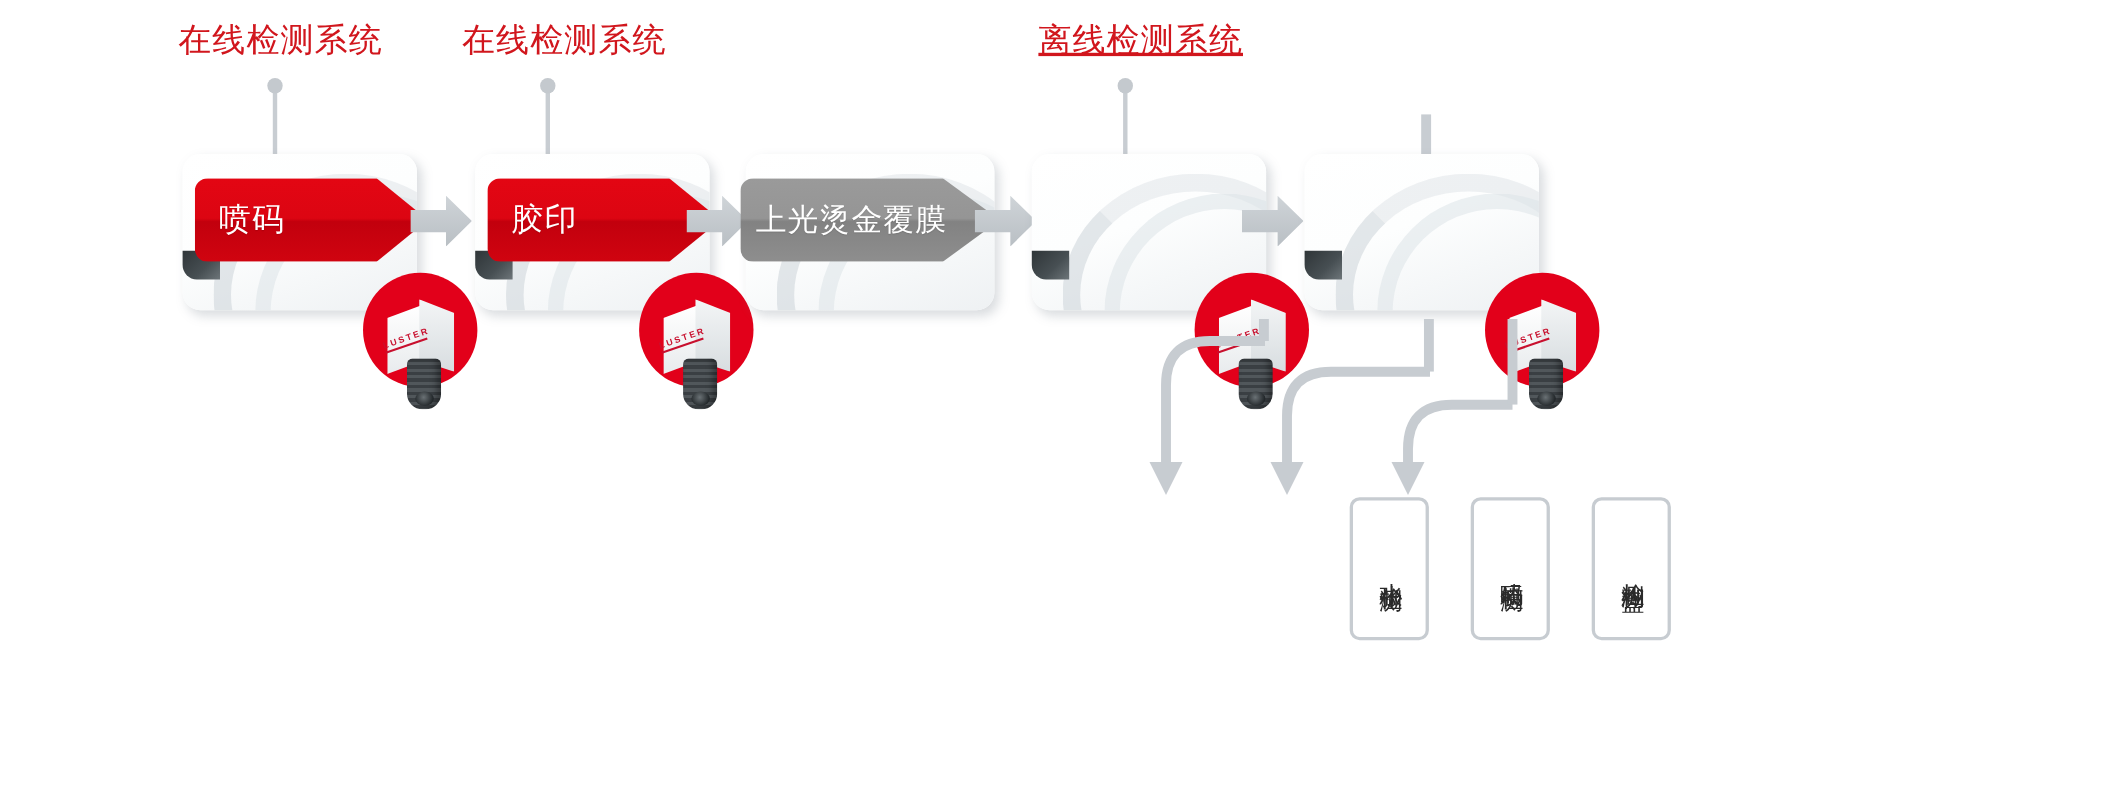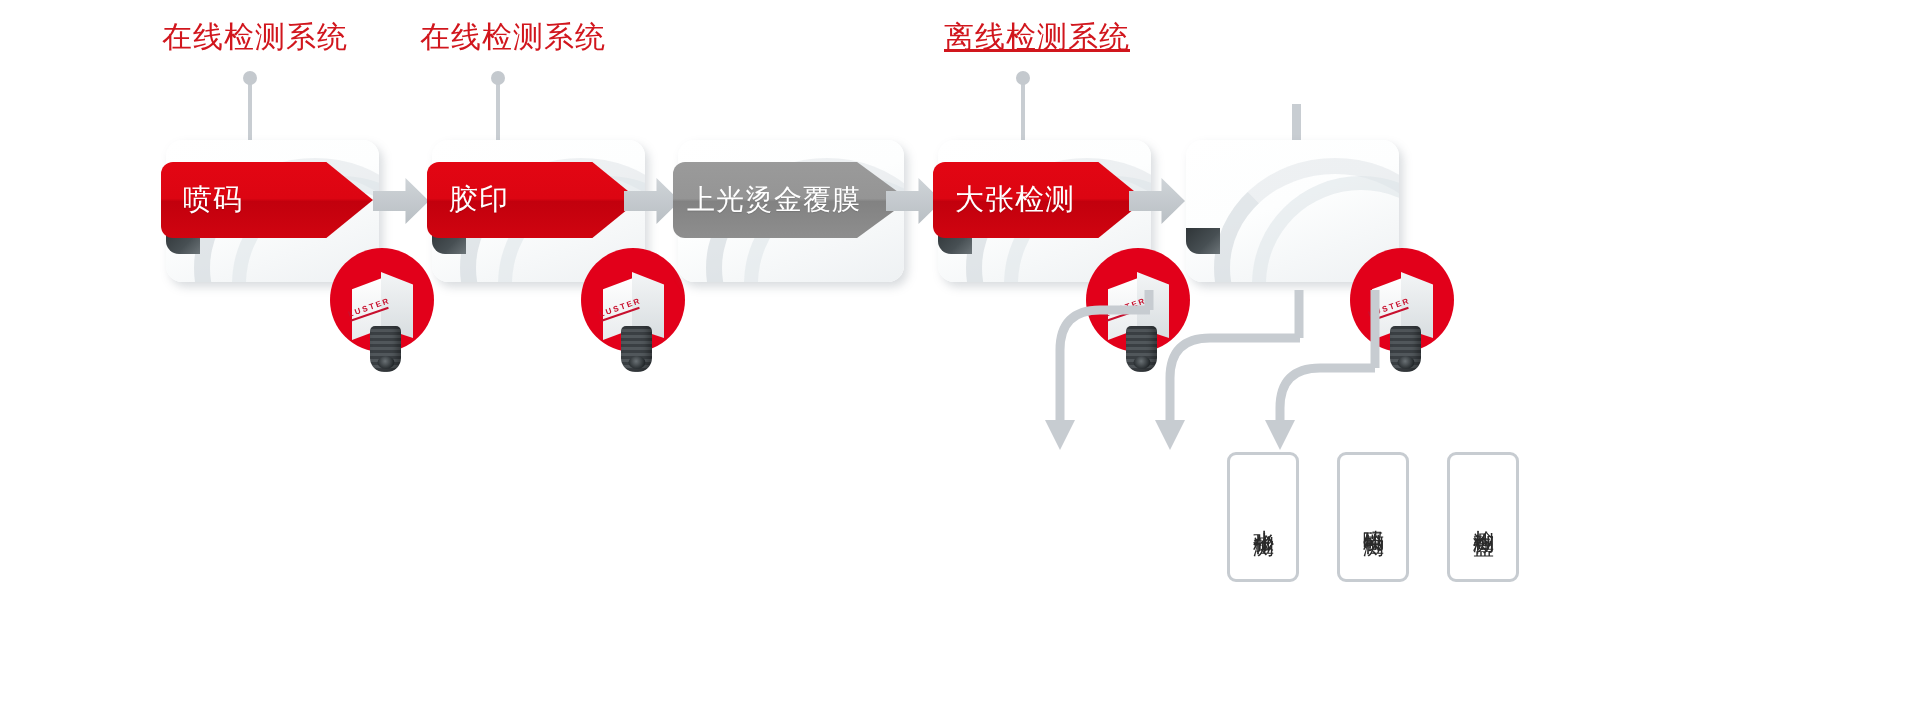--- a/index.html
+++ b/index.html
@@ -88,20 +88,21 @@
     -webkit-clip-path: polygon(0 0, 78% 0, 100% 50%, 78% 100%, 0 100%);
     clip-path: polygon(0 0, 78% 0, 100% 50%, 78% 100%, 0 100%);
     display: flex;
     align-items: center;
     justify-content: flex-start;
     box-sizing: border-box;
     padding-left: 22px;
   }
   .banner.red {
     background: linear-gradient(180deg, #e30613 0%, #dc0512 48%, #c2000d 52%, #d00410 100%);
+    margin-left: 16px;
   }
   .banner.gray {
     background: linear-gradient(180deg, #9a9a9a 0%, #959595 48%, #828282 52%, #8e8e8e 100%);
   }
   .banner .btxt {
     color: #ffffff;
     font-size: 29px;
     letter-spacing: 1px;
     white-space: nowrap;
     text-shadow: 0 1px 1px rgba(0,0,0,0.12);
@@ -283,23 +284,20 @@
     <span class="btxt">上光烫金覆膜</span>
   </div>
 
   <div class="step-arrow" style="left:886px; top:178px;"></div>
 
   <div class="card" style="left:938px; top:140px;">
     <div class="swoosh"></div>
     <div class="swoosh2"></div>
   </div>
   <div class="fold" style="left:938px; top:228px;"></div>
-  <div class="banner red" style="left:933px; top:162px;">
-    <span class="btxt">大张检测</span>
-  </div>
   <div class="cam" style="left:1086px; top:248px;">
     <div class="disc"></div>
     <div class="body-left"></div>
     <div class="body-right"></div>
     <div class="brand">LUSTER</div>
     <div class="lens"></div>
   </div>
 
   <div class="step-arrow" style="left:1129px; top:178px;"></div>
 

